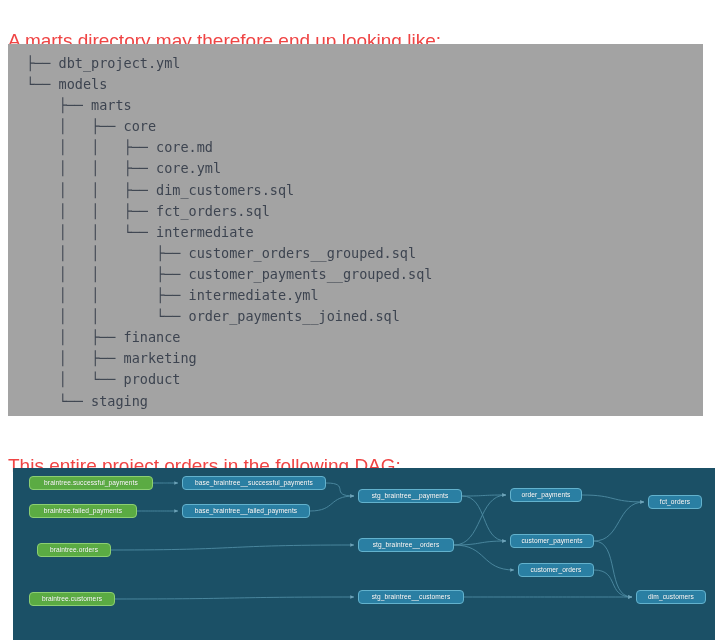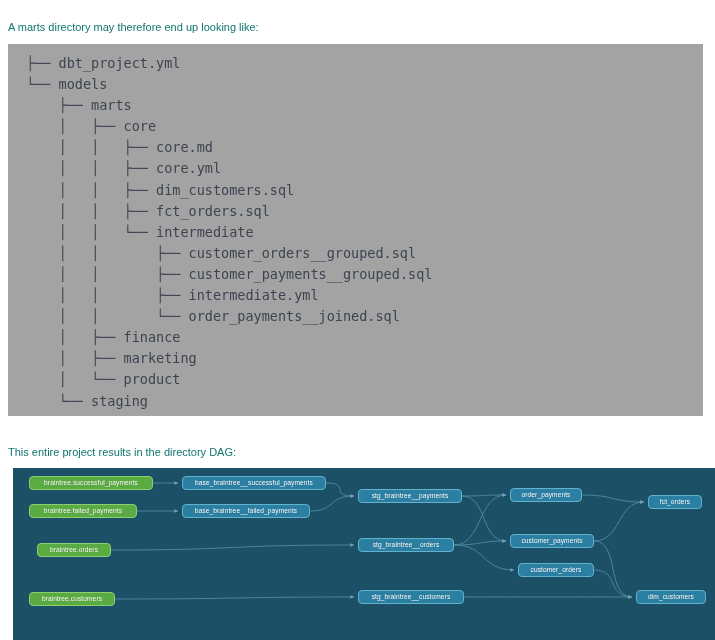--- a/index.html
+++ b/index.html
@@ -12,23 +12,23 @@
     height: 640px;
     position: relative;
     overflow: hidden;
     font-family: "Liberation Sans", sans-serif;
     color: #1f2933;
   }
 
   .para {
     position: absolute;
     left: 8px;
-    font-size: 11px;
+    font-size: 19px;
     line-height: 1.4;
-    color: #0f766e;
+    color: #ef4444;
     white-space: nowrap;
   }
   #intro-text { top: 9px; }
   #dag-caption { top: 434px; }
 
   
   .codeblock {
     position: absolute;
     left: 8px;
     top: 44px;
@@ -109,21 +109,21 @@
     │   │       ├── customer_orders__grouped.sql
     │   │       ├── customer_payments__grouped.sql
     │   │       ├── intermediate.yml
     │   │       └── order_payments__joined.sql
     │   ├── finance
     │   ├── marketing
     │   └── product
     └── staging</pre>
 </div>
 
-<p class="para" id="dag-caption">This entire project results in the directory DAG:</p>
+<p class="para" id="dag-caption">This entire project orders in the following DAG:</p>
 
 <div class="dag">
   <svg class="edges" viewBox="0 0 702 172" preserveAspectRatio="none">
     <defs>
       <marker id="arw" markerWidth="5" markerHeight="5" refX="4.2" refY="2" orient="auto" markerUnits="strokeWidth">
         <path d="M0,0 L4.4,2 L0,4 z" fill="#6ea3b8"></path>
       </marker>
     </defs>
     <g id="edge-group" fill="none" stroke="#4e8ba3" stroke-width="0.9">
         <path d="M140,15 C166,15 139,15 165,15" marker-end="url(#arw)"></path>

